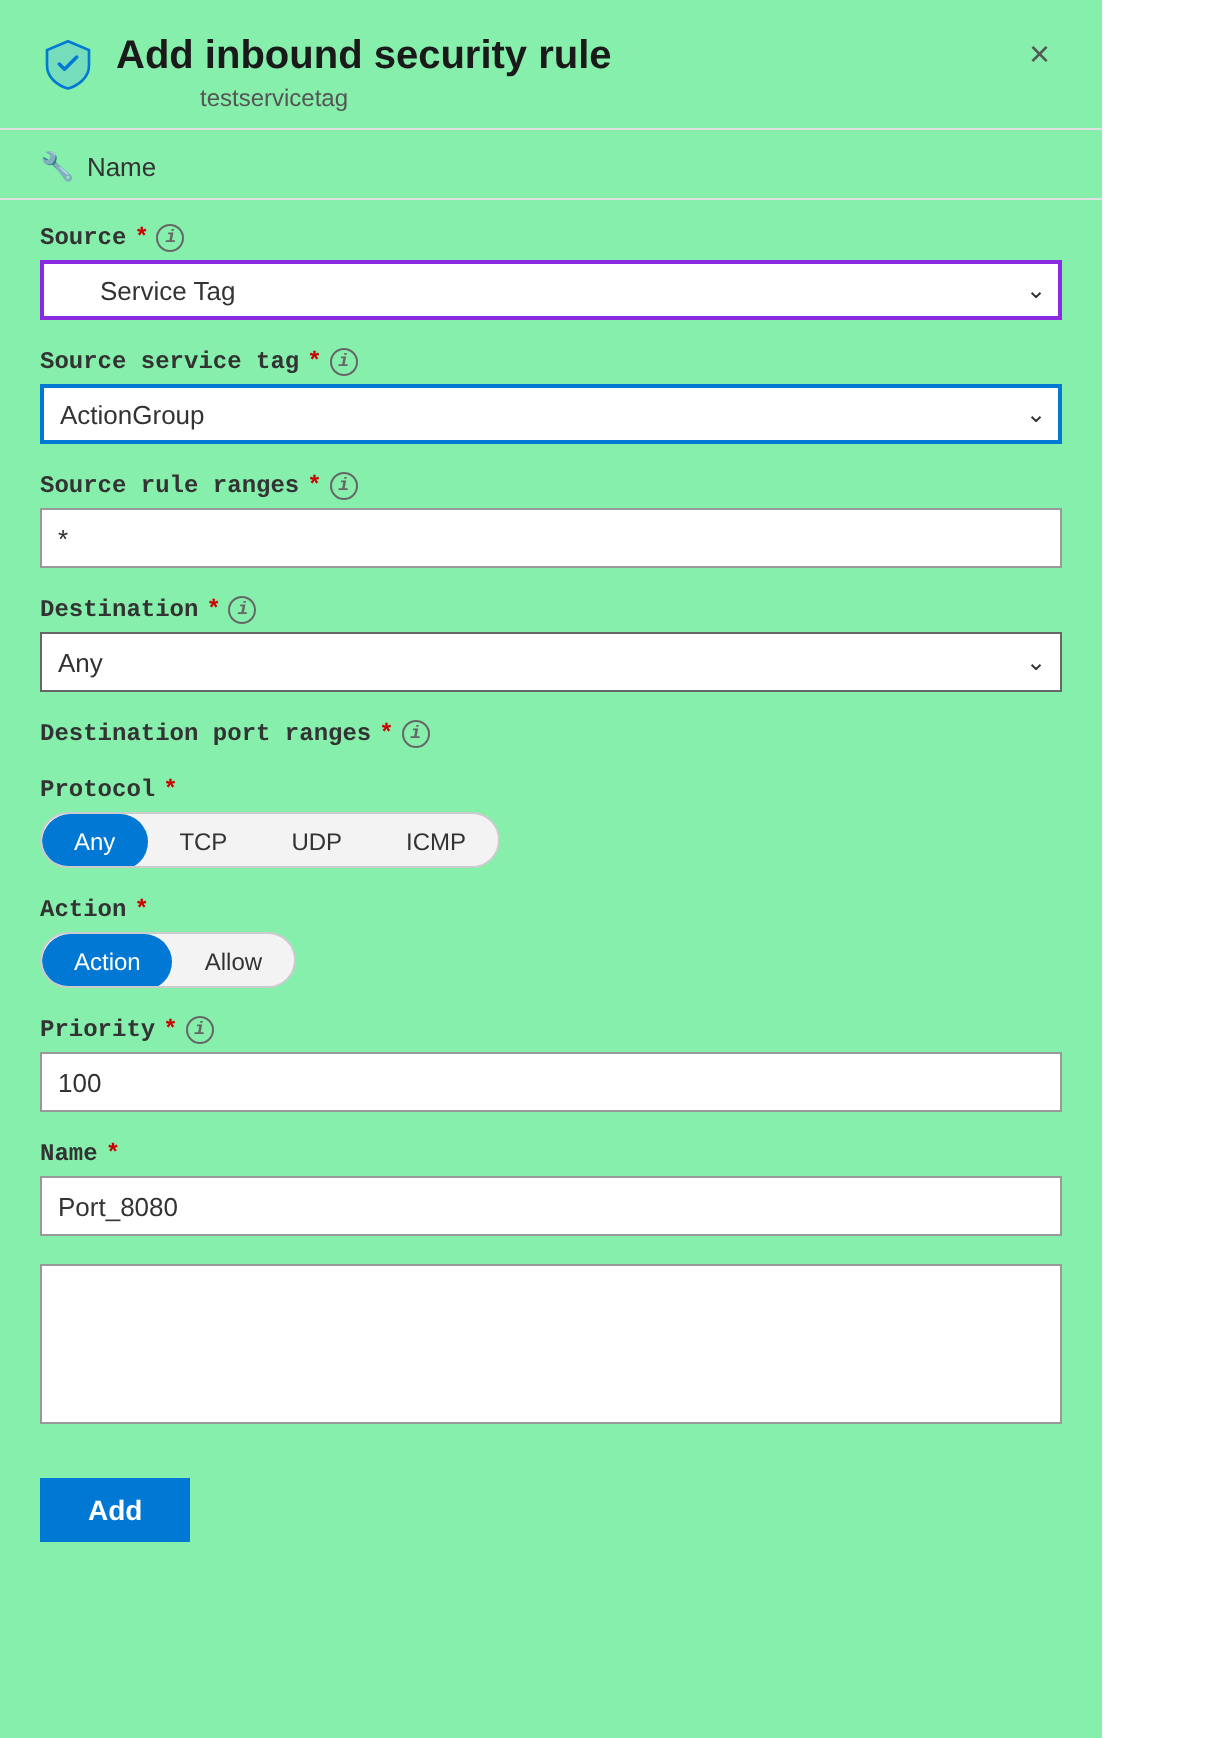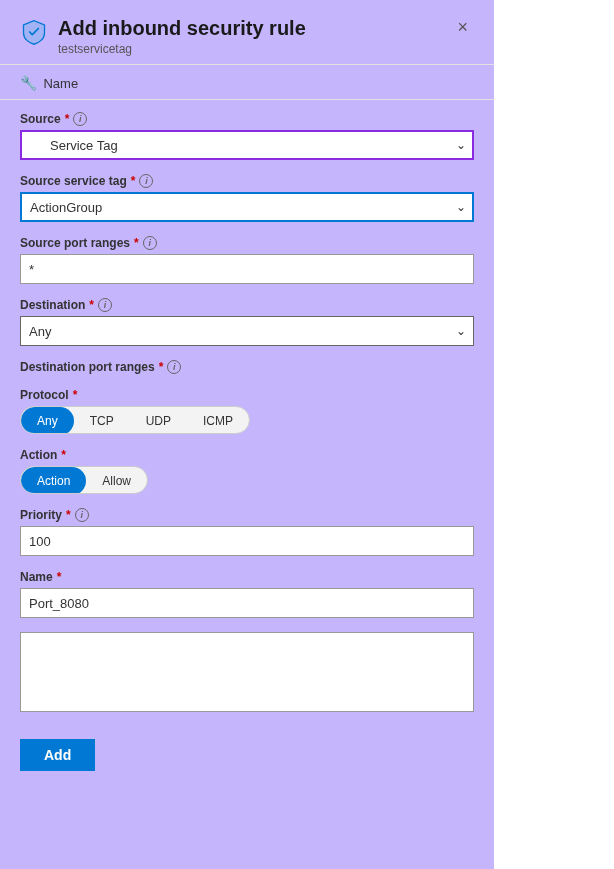--- a/index.html
+++ b/index.html
@@ -5,22 +5,22 @@
     * { box-sizing: border-box; margin: 0; padding: 0; }
     body {
       font-family: 'Segoe UI', Arial, sans-serif;
       font-size: 13px;
       background: #fff;
       color: #333;
       width: 614px;
       min-height: 869px;
     }
     .panel {
-      background: #c4b5fd;
-      width: 494px;
+      background: #86efac;
+      width: 551px;
       min-height: 869px;
       padding: 0;
       position: relative;
     }
     .panel-header {
       display: flex;
       align-items: flex-start;
       justify-content: space-between;
       padding: 16px 20px 8px 20px;
       border-bottom: 1px solid #e0e0e0;
@@ -38,20 +38,21 @@
     .panel-title {
       font-size: 20px;
       font-weight: 600;
       color: #1a1a1a;
       line-height: 1.2;
     }
     .panel-subtitle {
       font-size: 12px;
       color: #555;
       margin-top: 2px;
+      margin-left: 42px;
     }
     .close-btn {
       background: none;
       border: none;
       font-size: 18px;
       cursor: pointer;
       color: #555;
       padding: 2px 6px;
       line-height: 1;
     }
@@ -72,20 +73,21 @@
       margin-bottom: 14px;
     }
     .field-label {
       font-size: 12px;
       font-weight: 600;
       color: #333;
       margin-bottom: 4px;
       display: flex;
       align-items: flex-start;
       gap: 4px;
+      font-family: Liberation Mono, monospace;
     }
     .required-star { color: #c00; font-size: 12px; }
     .info-icon {
       display: inline-flex;
       align-items: center;
       justify-content: center;
       width: 14px;
       height: 14px;
       border: 1px solid #666;
       border-radius: 50%;
@@ -235,21 +237,21 @@
         <select class="select-field select-blue">
           <option>ActionGroup</option>
         </select>
         <span class="chevron-down">⌄</span>
       </div>
     </div>
 
     
     <div class="field-group">
       <div class="field-label">
-        <span>Source port ranges</span>
+        <span>Source rule ranges</span>
         <span class="required-star">*</span>
         <span class="info-icon">i</span>
       </div>
       <input type="text" class="text-input" value="*" style="">
     </div>
 
     
     <div class="field-group">
       <div class="field-label">
         <span>Destination</span>

